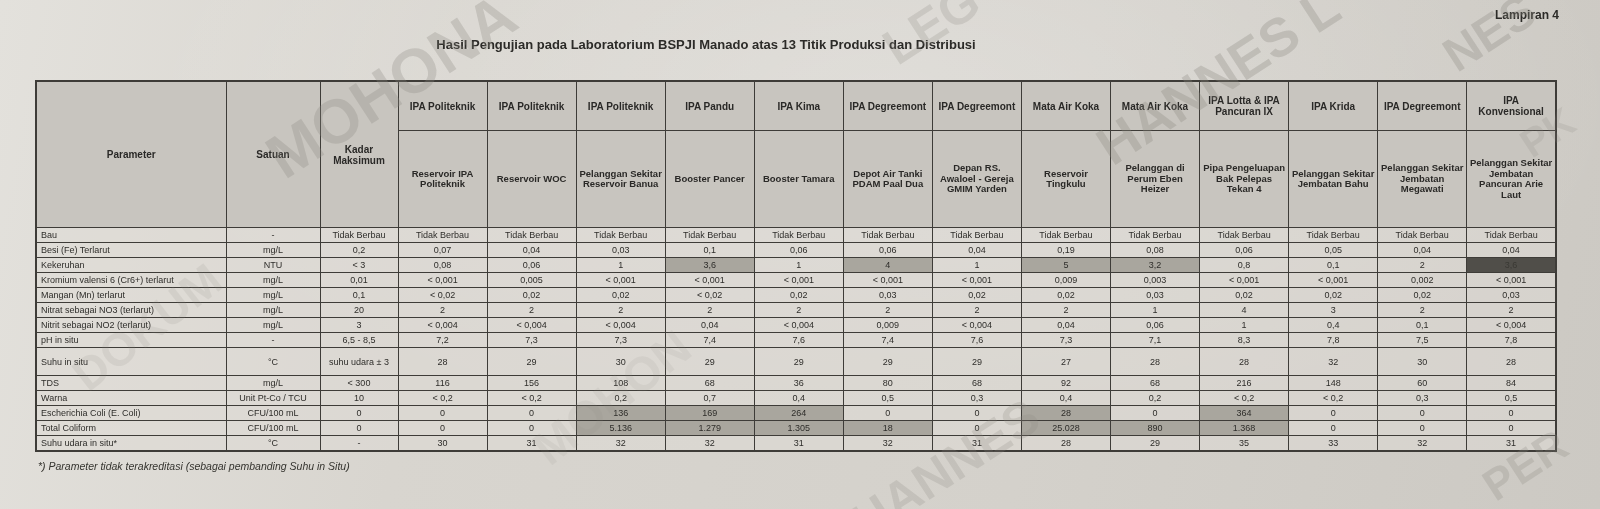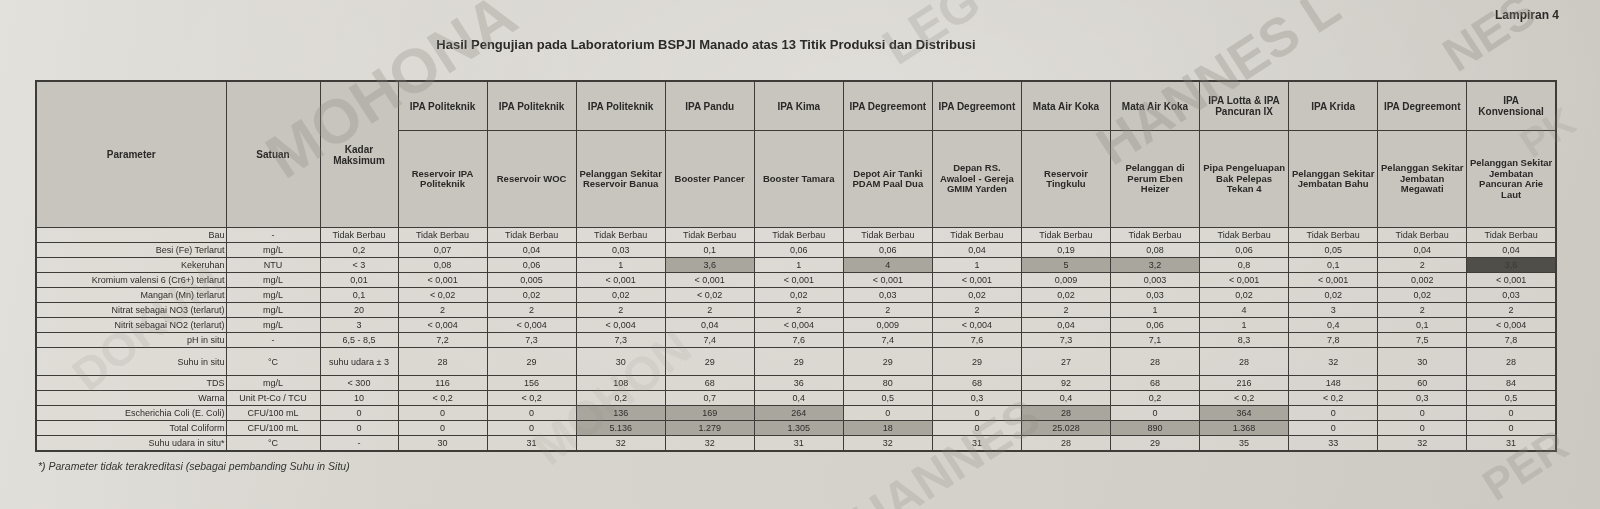--- a/index.html
+++ b/index.html
@@ -17,21 +17,21 @@
   .table-wrap{position:absolute;left:35px;top:80px;width:1522px;}
   table{width:100%;border-collapse:collapse;table-layout:fixed;}
   th,td{border:1px solid #3e3c38;overflow:hidden;}
   table{border:2px solid #3e3c38;}
   thead th{background:#c8c5bf;font-weight:bold;color:#2a2927;}
   th.fix{font-size:10px;}
   th.src{font-size:10px;line-height:11px;padding:1px 2px;height:46px;vertical-align:middle;margin-left:36px;}
   th.loc{font-size:9.5px;line-height:10.5px;padding:1px 2px;height:94px;vertical-align:middle;}
   tbody td{font-size:9px;line-height:10px;height:14px;text-align:center;
     padding:0 1px;background:rgba(222,219,213,.55);color:#2e2d2a;}
-  tbody td.param{text-align:right;padding-left:12px;}
+  tbody td.param{text-align:left;padding-left:4px;}
   tbody tr.tall td{height:27px;}
   td.hl{background:#a9a69e;}
   td.dark{background:#504e49;color:#3a3934;}
   .it{}
   .footnotes{position:absolute;left:38px;top:458px;font-size:10.5px;
     font-style:italic;line-height:17px;color:#35342f;}
   .wm{position:absolute;font-weight:bold;color:#8b8880;pointer-events:none;
     white-space:nowrap;transform-origin:center;}
 </style>
 </head>

